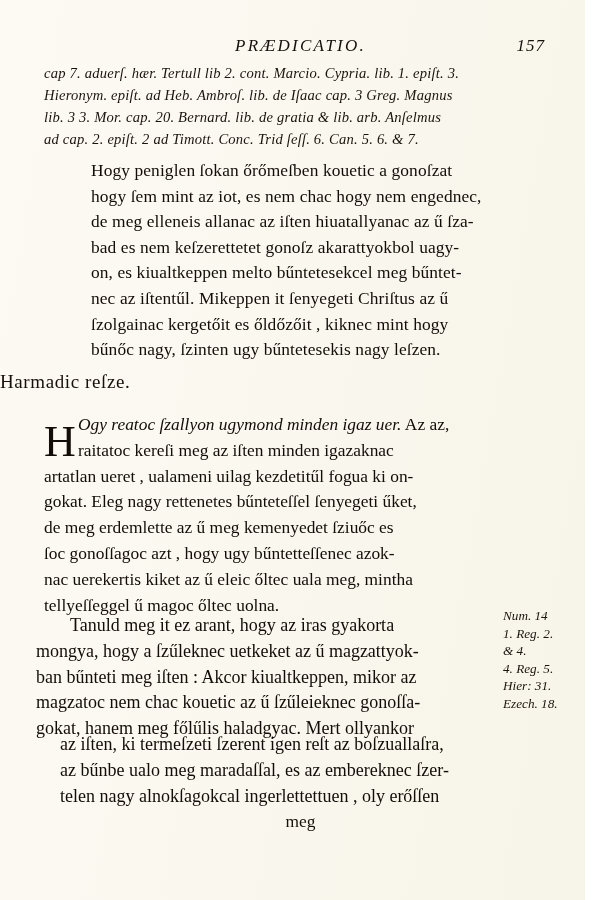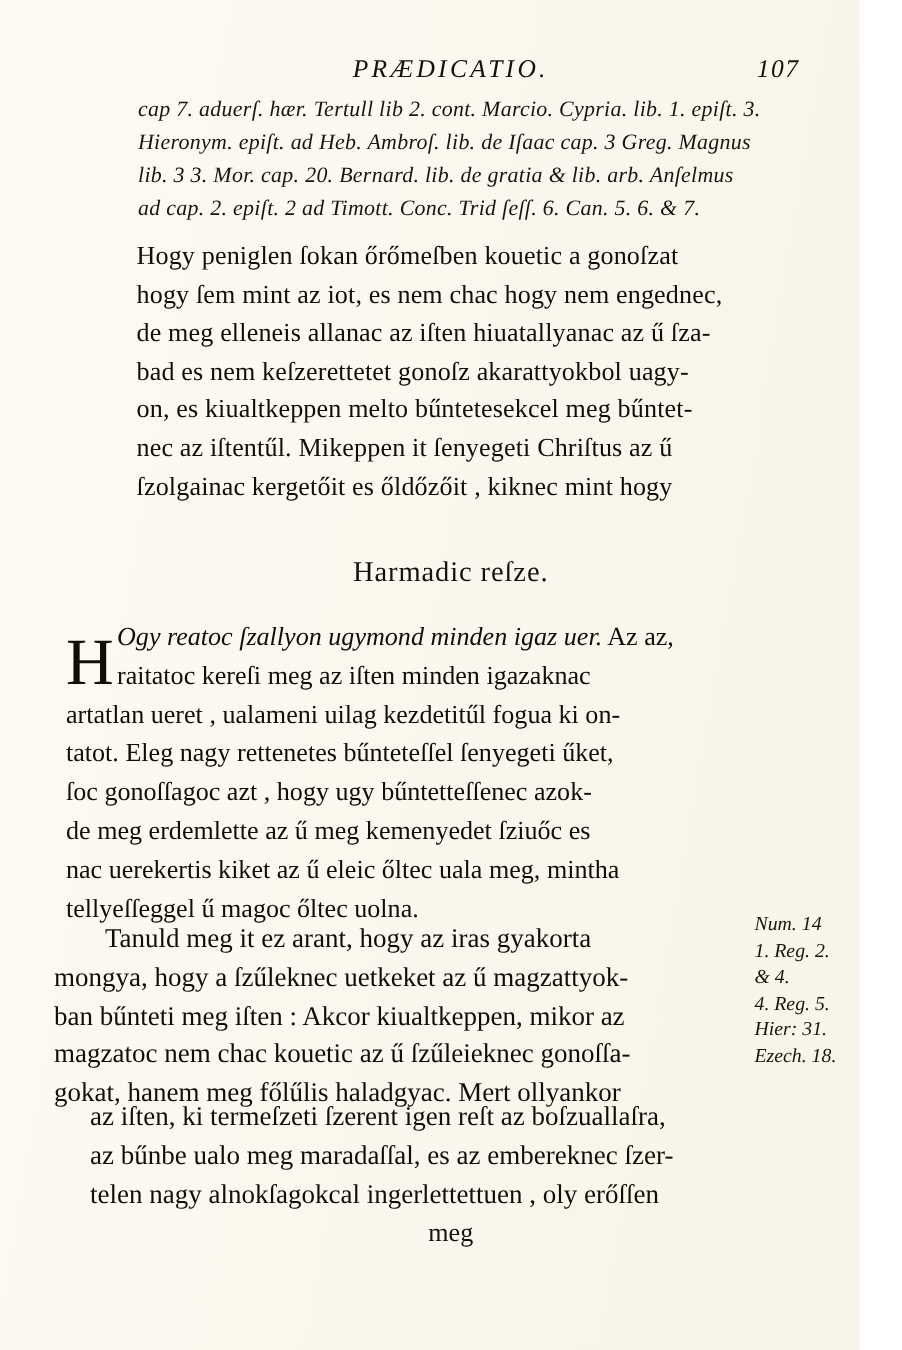--- a/index.html
+++ b/index.html
@@ -17,20 +17,21 @@
     position: relative;
     width: 573px;
     height: 900px;
     background: #fdfcf7;
     background-image:
       radial-gradient(circle at 12% 18%, rgba(220,214,196,0.45) 0 2px, transparent 3px),
       radial-gradient(circle at 64% 38%, rgba(224,218,200,0.4) 0 2px, transparent 3px),
       radial-gradient(circle at 34% 72%, rgba(222,216,198,0.4) 0 2px, transparent 3px),
       radial-gradient(circle at 82% 82%, rgba(226,220,202,0.35) 0 2px, transparent 3px);
     color: #17110c;
+    padding-left: 12px;
   }
   .paper-tint {
     position: absolute;
     inset: 0;
     background: linear-gradient(100deg, rgba(252,250,243,1) 0%, rgba(250,248,239,1) 40%, rgba(247,244,233,1) 100%);
     pointer-events: none;
   }
   .content {
     position: absolute;
     inset: 0;
@@ -63,21 +64,20 @@
   .source-block {
     position: absolute;
     top: 62px;
     left: 44px;
     width: 510px;
     font-style: italic;
     font-size: 14.6px;
     line-height: 22px;
     letter-spacing: 0.2px;
     color: #1a140e;
-    margin-left: 48px;
   }
   .source-block div { white-space: nowrap; }
 
   
   .body-1 {
     position: absolute;
     top: 158px;
     left: 44px;
     width: 508px;
     font-size: 17.4px;
@@ -88,21 +88,20 @@
     margin-left: 47px;
   }
   .body-1 div { white-space: nowrap; }
 
   
   .section-heading {
     position: absolute;
     top: 371px;
     left: 0;
     width: 601px;
-    text-align: center;
     font-size: 19px;
     letter-spacing: 0.6px;
   }
 
   
   .dropcap-para {
     position: absolute;
     top: 412px;
     left: 44px;
     width: 508px;
@@ -174,49 +173,50 @@
 </style>
 </head>
 <body>
 
 <div class="page">
   <div class="paper-tint"></div>
 
   <div class="content">
 
     <div class="running-head">PRÆDICATIO.</div>
-    <div class="folio">107</div>
+    <div class="folio">157</div>
 
     <div class="source-block">
       <div>cap 7. aduerſ. hær. Tertull lib 2. cont. Marcio. Cypria. lib. 1. epiſt. 3.</div>
       <div>Hieronym. epiſt. ad Heb. Ambroſ. lib. de Iſaac cap. 3 Greg. Magnus</div>
       <div>lib. 3 3. Mor. cap. 20. Bernard. lib. de gratia &amp; lib. arb. Anſelmus</div>
       <div>ad cap. 2. epiſt. 2  ad Timott. Conc. Trid ſeſſ. 6. Can. 5. 6. &amp; 7.</div>
     </div>
 
     <div class="body-1">
       <div>Hogy peniglen ſokan őrőmeſben kouetic a gonoſzat</div>
       <div>hogy ſem mint az iot, es nem chac hogy nem engednec,</div>
       <div>de meg elleneis allanac az iſten hiuatallyanac az ű ſza-</div>
       <div>bad es nem keſzerettetet gonoſz akarattyokbol uagy-</div>
       <div>on, es kiualtkeppen melto bűntetesekcel meg bűntet-</div>
       <div>nec az iſtentűl.  Mikeppen it ſenyegeti Chriſtus az ű</div>
       <div>ſzolgainac kergetőit es őldőzőit , kiknec mint hogy</div>
+      <div>bűnőc nagy, ſzinten ugy bűntetesekis nagy leſzen.</div>
     </div>
 
     <div class="section-heading">Harmadic reſze.</div>
 
     <div class="dropcap-para">
       <span class="dropcap">H</span>
       <div class="l indent-cap"><span class="ital">Ogy reatoc ſzallyon ugymond minden igaz uer.</span><span> Az az,</span></div>
       <div class="l indent-cap">raitatoc kereſi meg az iſten minden igazaknac</div>
       <div class="l">artatlan ueret , ualameni uilag kezdetitűl fogua ki on-</div>
-      <div class="l">tatot. Eleg nagy rettenetes bűnteteſſel ſenyegeti űket,</div>
+      <div class="l">gokat. Eleg nagy rettenetes bűnteteſſel ſenyegeti űket,</div>
+      <div class="l">de meg erdemlette az ű meg kemenyedet ſziuőc es</div>
       <div class="l">ſoc gonoſſagoc azt , hogy ugy bűntetteſſenec azok-</div>
-      <div class="l">de meg erdemlette az ű meg kemenyedet ſziuőc es</div>
       <div class="l">nac uerekertis kiket az ű eleic őltec uala meg, mintha</div>
       <div class="l">tellyeſſeggel ű magoc őltec uolna.</div>
     </div>
 
     <div class="body-3">
       <div class="l"><span class="tab"></span><span>Tanuld meg it ez arant, hogy az iras gyakorta</span></div>
       <div class="l">mongya, hogy a ſzűleknec uetkeket az ű magzattyok-</div>
       <div class="l">ban bűnteti meg iſten : Akcor kiualtkeppen, mikor az</div>
       <div class="l">magzatoc nem chac kouetic az ű ſzűleieknec gonoſſa-</div>
       <div class="l">gokat, hanem meg főlűlis haladgyac.  Mert ollyankor</div>

